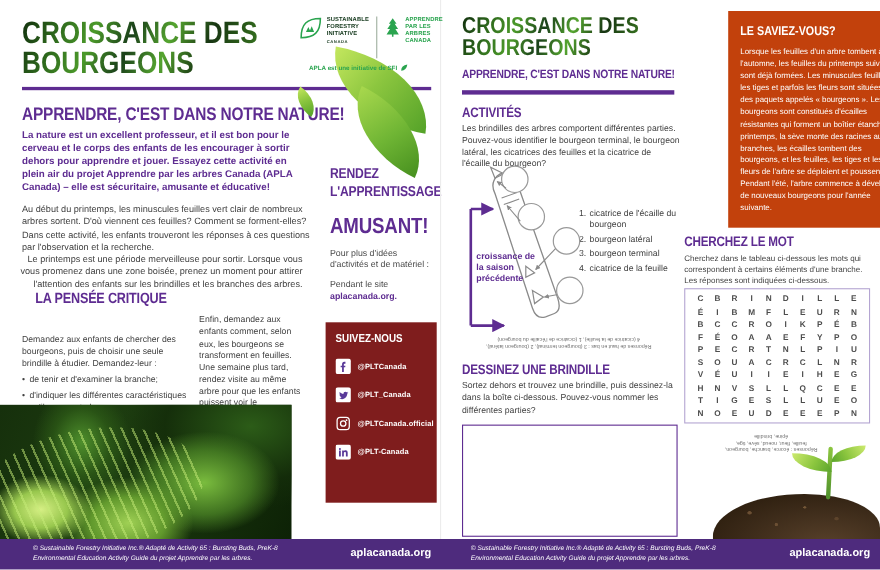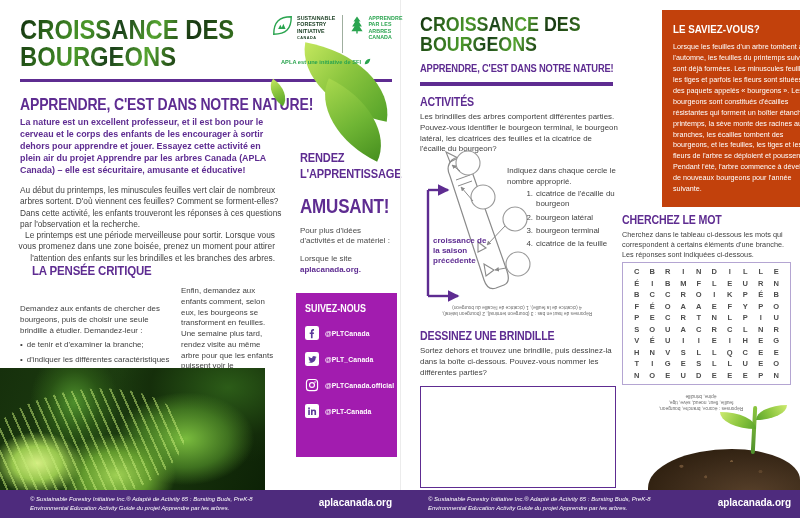--- a/index.html
+++ b/index.html
@@ -58,37 +58,37 @@
   #photo-left::after{content:'';position:absolute;left:-8%;top:18%;width:78%;height:92%;
     background:repeating-linear-gradient(75deg,rgba(198,236,120,.5) 0 2px,transparent 2px 9px);
     transform:rotate(-9deg);border-radius:50%;}
   
   #promo{position:absolute;left:300px;top:150px;width:96px;}
   .promo-l{font-size:13px;line-height:1.25;}
   .promo-big{font-size:20px;line-height:1.1;margin-top:12px;}
   #promo-body1{margin-top:9px;font-size:8px;color:#4a4a4a;line-height:1.35;}
   #promo-body2{margin-top:7px;font-size:8px;color:#4a4a4a;line-height:1.35;}
   #promo-link{font-weight:bold;color:#5e2c91;}
-  #social-box{position:absolute;left:296px;top:293px;width:101px;height:164px;background:#a21caf;
+  #social-box{position:absolute;left:296px;top:293px;width:101px;height:164px;background:#7f1d1d;
               box-sizing:border-box;padding:9px 9px;}
   #social-h{color:#fff;font-size:10.5px;font-weight:bold;}
   .soc-row{display:flex;align-items:center;gap:6px;margin-top:12px;}
   .soc-ic svg{width:14px;height:14px;display:block;}
   .soc-handle{color:#fff;font-size:6.8px;font-weight:bold;letter-spacing:.1px;}
   
   #sub-right{position:absolute;left:420px;top:62px;font-size:11px;}
   #act-h{position:absolute;left:420px;top:95px;font-size:12.5px;}
   #act-intro{left:420px;top:112px;width:198px;font-size:7.9px;}
   #act-instr{left:507px;top:166px;width:112px;font-size:7.9px;color:#3f3f3f;line-height:1.35;position:absolute;}
   #activity-list{position:absolute;left:524px;top:189px;width:96px;font-size:7.9px;color:#3f3f3f;}
   .act-row{display:flex;gap:3px;margin-bottom:3px;line-height:1.3;}
   .act-num{width:9px;text-align:right;flex:none;}
   #twig-svg{position:absolute;left:405px;top:150px;}
   #twig-label{position:absolute;left:433px;top:228px;width:62px;font-size:8px;font-weight:bold;
-              color:#5e2c91;line-height:1.22;margin-top:8px;}
+              color:#5e2c91;line-height:1.22;}
   #twig-answers{left:424px;top:304px;width:186px;}
   #draw-h{position:absolute;left:420px;top:329px;font-size:12.5px;}
   #draw-intro{left:420px;top:346px;width:198px;font-size:7.9px;}
   #draw-box{position:absolute;left:420px;top:386px;width:196px;height:102px;
             border:1.2px solid #5e2c91;background:#fff;box-sizing:border-box;}
   #dyk{position:absolute;left:622px;top:10px;width:170px;height:197px;background:#c2410c;
        box-sizing:border-box;padding:13px 11px;color:#fff;margin-left:40px;}
   #dyk-h{font-size:11.5px;font-weight:bold;color:#fff;}
   #dyk-body{font-size:7.2px;line-height:1.52;margin-top:7px;}
   #ws-h{position:absolute;left:622px;top:213px;font-size:12.5px;}
@@ -201,21 +201,21 @@
   <div class="body-txt" id="crit-col2">Enfin, demandez aux enfants comment, selon eux, les bourgeons se transforment en feuilles. Une semaine plus tard, rendez visite au même arbre pour que les enfants puissent voir le changement.</div>
 
   <div id="photo-left"></div>
 
   <div id="promo">
     <div class="promo-l"><span class="cond hp" style="font-size:13px">RENDEZ</span></div>
     <div class="promo-l"><span class="cond hp" style="font-size:13px">L'APPRENTISSAGE</span></div>
     <div class="promo-big"><span class="cond hp" style="font-size:20px">AMUSANT!</span></div>
     <div id="promo-body1">Pour plus d'idées d'activités et de matériel :</div>
     <div id="promo-body2">
-      <span>Lorsque le site</span><br>
+      <span>Pendant le site</span><br>
       <span id="promo-link">aplacanada.org.</span>
     </div>
   </div>
 
   <div id="social-box">
     <div id="social-h"><span class="cond" style="font-size:10.5px">SUIVEZ-NOUS</span></div>
     <div id="social-list">
         <div class="soc-row">
           <span class="soc-ic">
             <svg viewBox="0 0 24 24">
@@ -260,21 +260,20 @@
 
   <div class="leaf-title" id="title-right">
     <div>CROISSANCE DES</div>
     <div>BOURGEONS</div>
   </div>
   <div id="sub-right"><span class="cond hp" style="font-size:11px">APPRENDRE, C'EST DANS NOTRE NATURE!</span></div>
   <div class="rule" id="rule-right"></div>
 
   <div id="act-h"><span class="cond hp" style="font-size:12.5px">ACTIVITÉS</span></div>
   <div class="body-txt" id="act-intro" style="font-size:7.9px">Les brindilles des arbres comportent différentes parties. Pouvez-vous identifier le bourgeon terminal, le bourgeon latéral, les cicatrices des feuilles et la cicatrice de l'écaille du bourgeon?</div>
-  <div id="act-instr">Indiquez dans chaque cercle le nombre approprié.</div>
   <div id="activity-list">
       <div class="act-row">
         <span class="act-num">1.</span>
         <span>cicatrice de l'écaille du bourgeon</span>
       </div>
       <div class="act-row">
         <span class="act-num">2.</span>
         <span>bourgeon latéral</span>
       </div>
       <div class="act-row">

